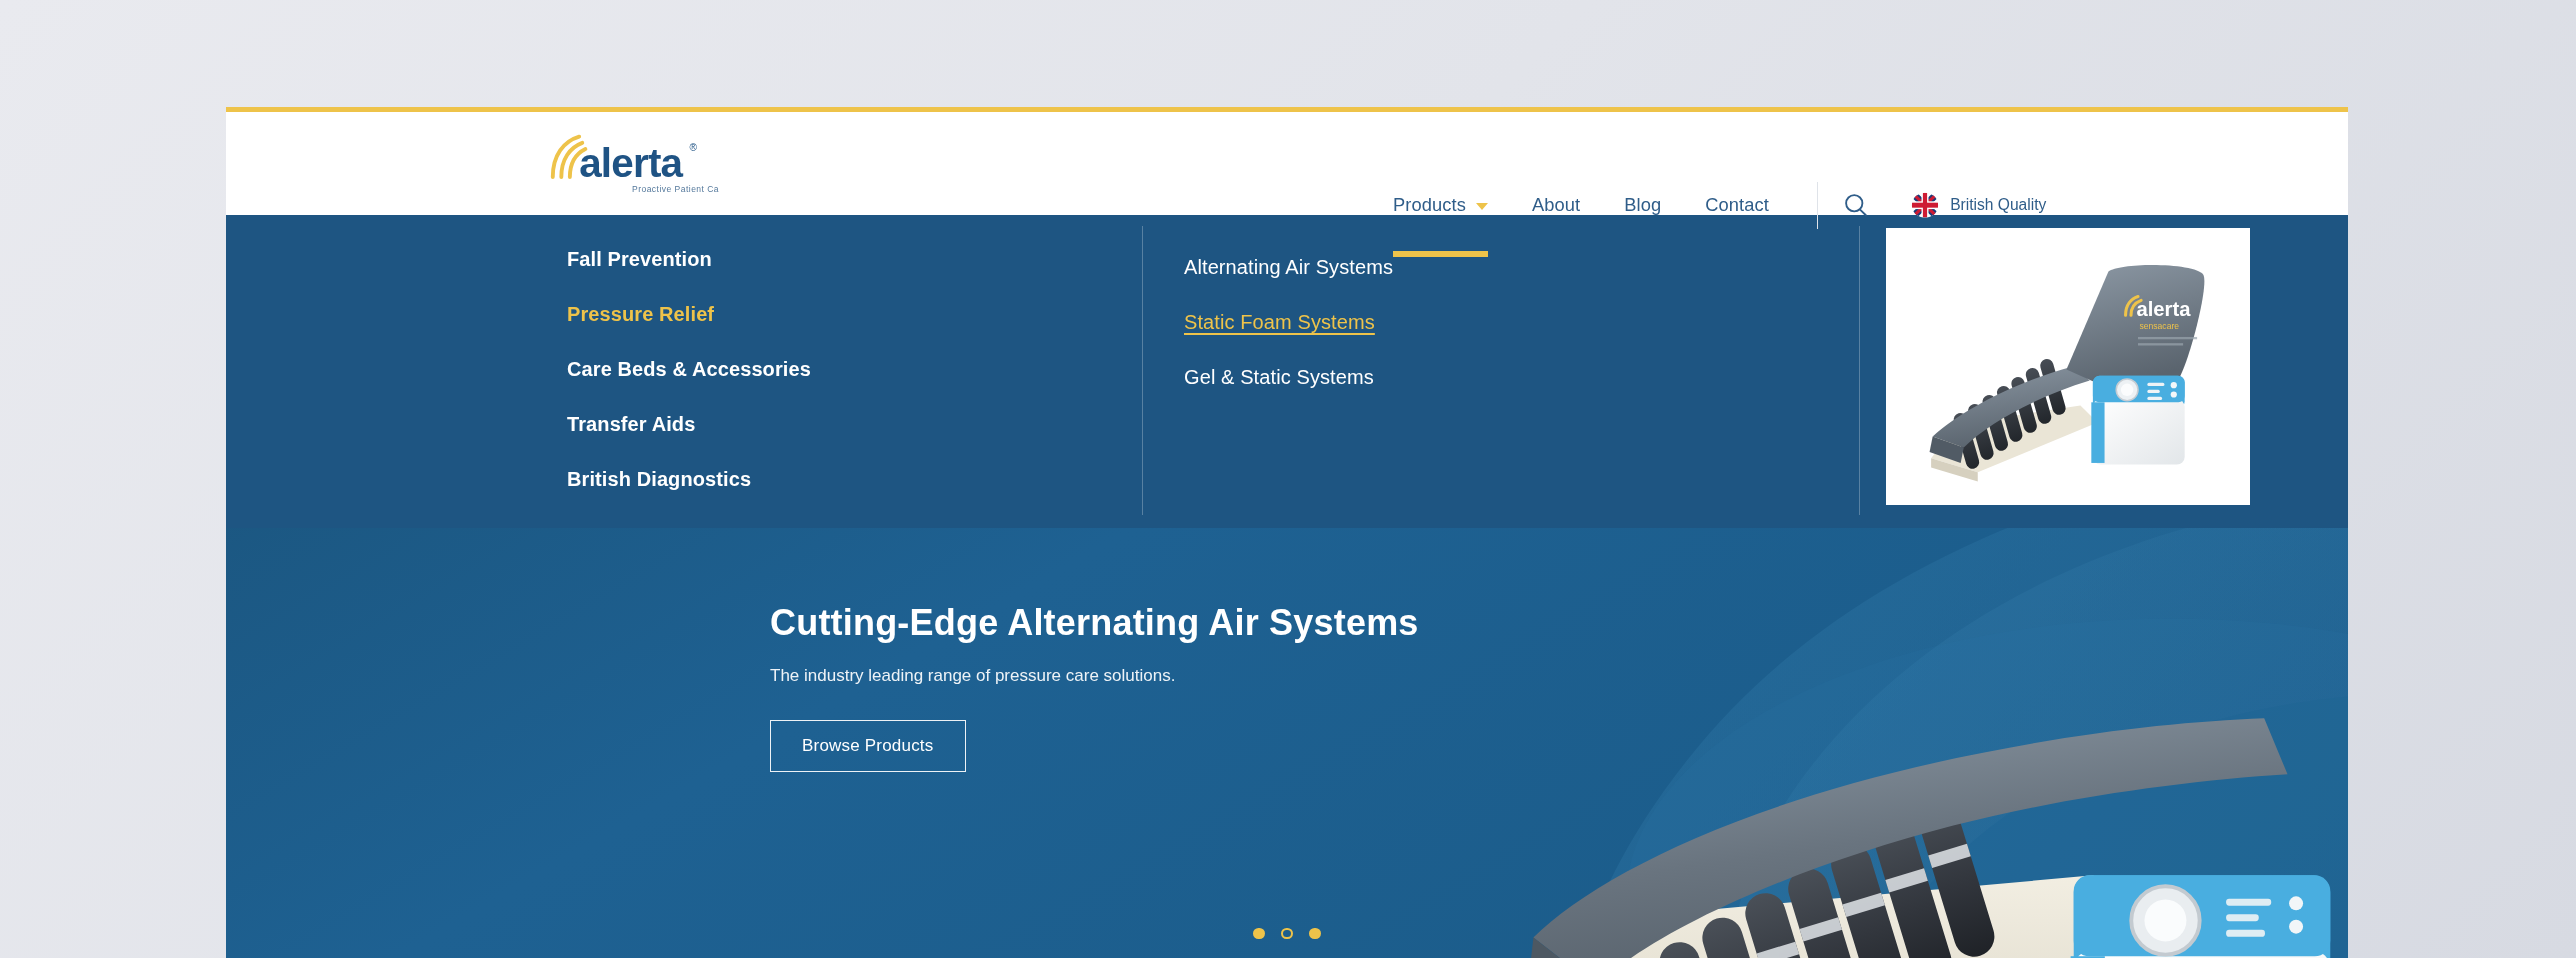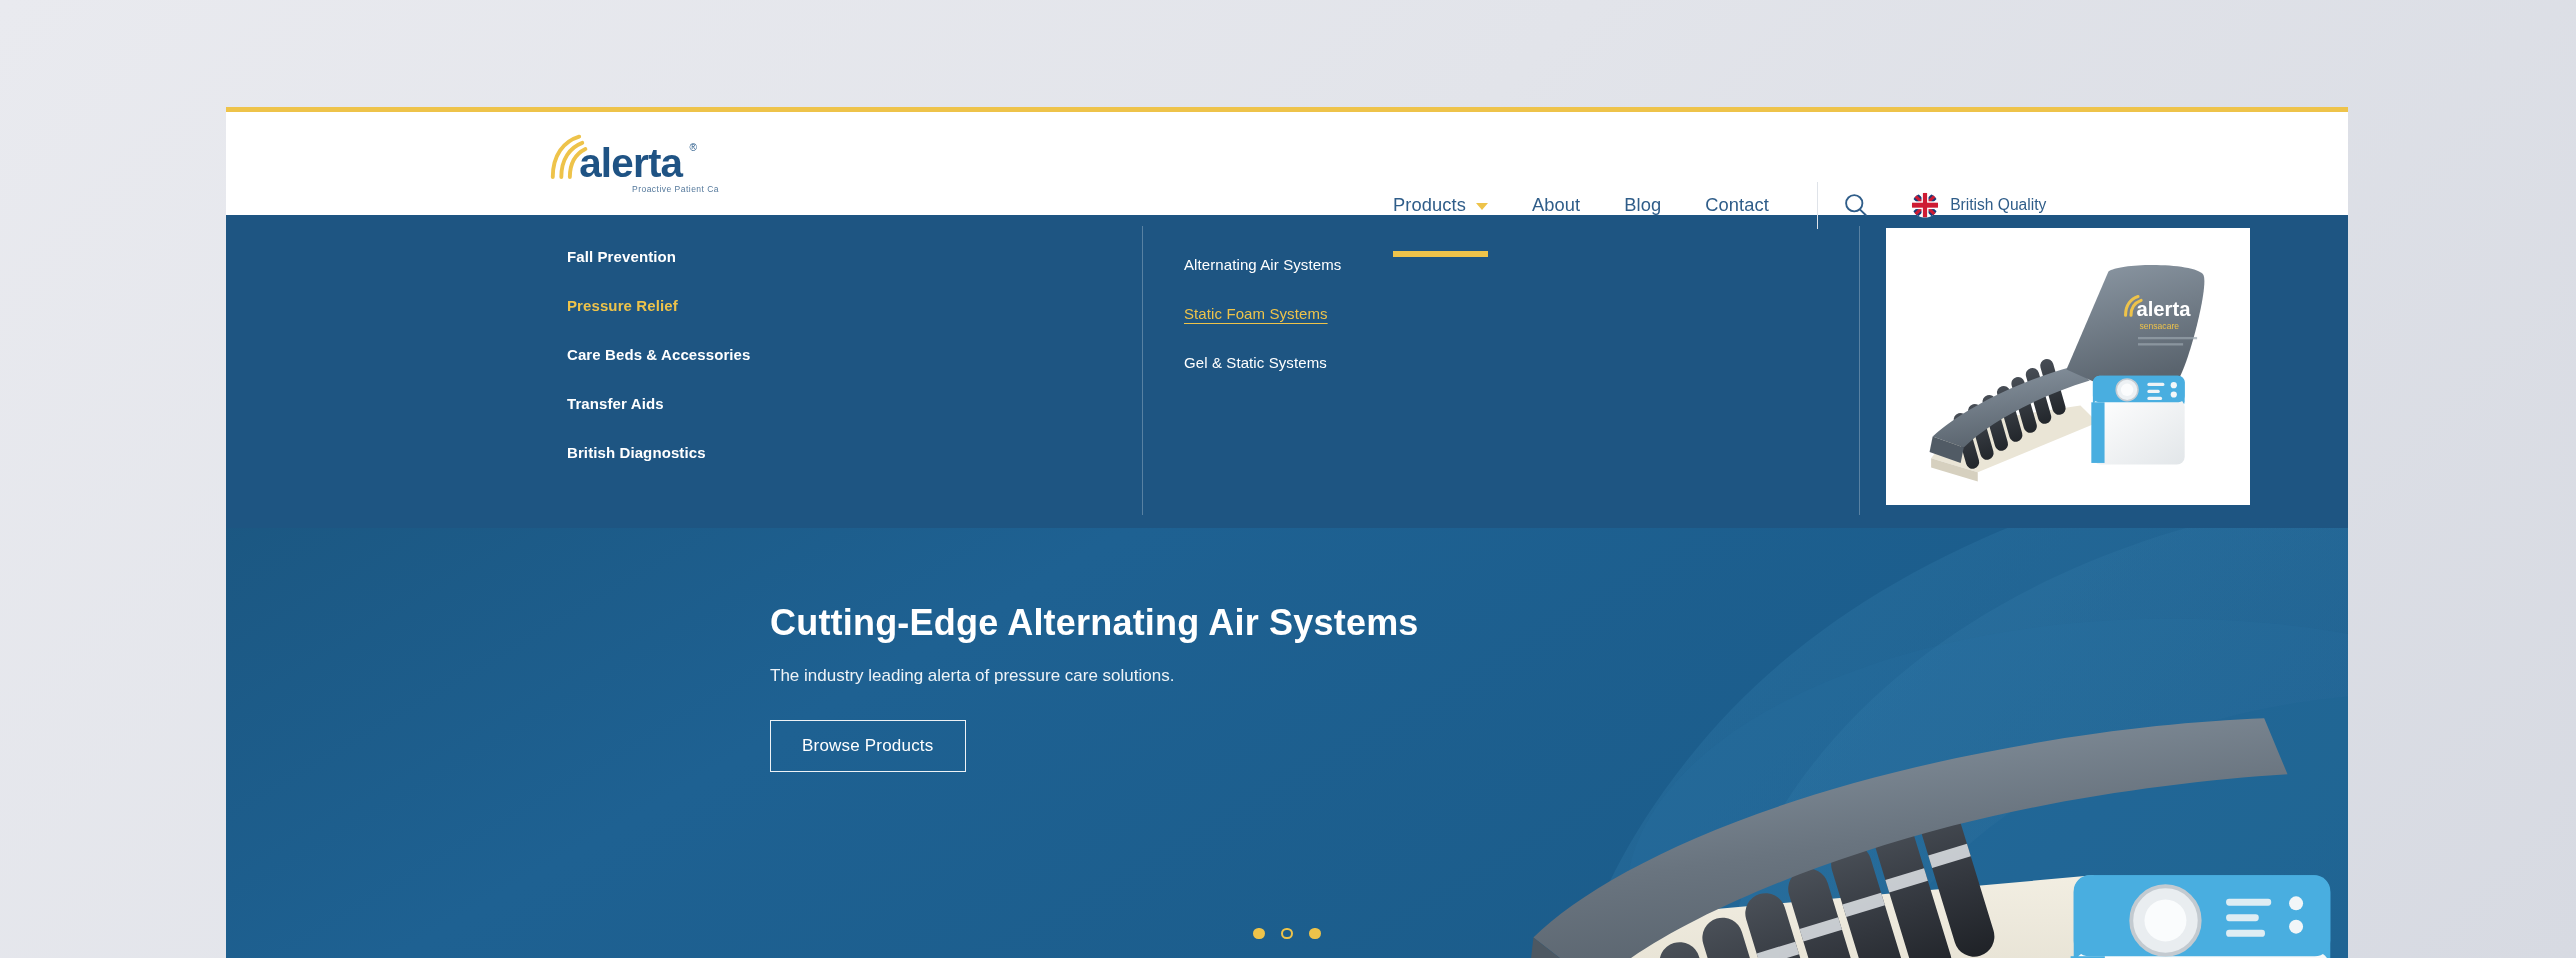--- a/index.html
+++ b/index.html
@@ -160,21 +160,21 @@
     top: 12.4px;
     width: 0.8px;
     height: 289px;
     background: rgba(255,255,255,0.26);
   }
   .mega-divider.one { left: 916px; }
   .mega-divider.two { left: 1633px; }
 
   .mega-link {
     display: block;
-    font-size: 15px;
+    font-size: 20px;
     color: #ffffff;
     padding: 0;
     margin-bottom: 32px;
     cursor: pointer;
     white-space: nowrap;
     letter-spacing: 0.1px;
   }
   .mega-col-primary .mega-link { font-weight: bold; }
   .mega-link.is-current { color: #eec34a; }
   .mega-link.is-hovered {
@@ -364,21 +364,21 @@
       </defs>
       <rect width="2728" height="956" fill="url(#heroGrad)"></rect>
       <path d="M2728 0 L2728 300 C2380 330, 2060 470, 1880 700 C1800 800, 1760 890, 1740 956 L2728 956 Z" fill="url(#swoosh1)"></path>
       <path d="M2728 120 L2728 360 C2430 400, 2180 520, 2030 720 C1970 800, 1940 890, 1930 956 L2728 956 Z" fill="url(#swoosh2)"></path>
       <path d="M2728 620 C2520 640, 2330 720, 2220 830 C2170 880, 2140 925, 2128 956 L2728 956 Z" fill="#1b6191" opacity="0.45"></path>
       <ellipse cx="2500" cy="880" rx="700" ry="360" fill="#2a79aa" opacity="0.16"></ellipse>
     </svg>
 
     <div class="hero-copy">
       <h1 class="hero-title">Cutting-Edge Alternating Air Systems</h1>
-      <p class="hero-subtitle">The industry leading alerta of pressure care solutions.</p>
+      <p class="hero-subtitle">The industry leading range of pressure care solutions.</p>
       <button class="hero-cta">Browse Products</button>
     </div>
 
     <div class="hero-product">
       <svg viewBox="0 0 1180 620" xmlns="http://www.w3.org/2000/svg">
         <defs>
           <linearGradient id="coverGrad" x1="0" y1="0" x2="0.4" y2="1">
             <stop offset="0%" stop-color="#8d9aa6"></stop>
             <stop offset="55%" stop-color="#69747f"></stop>
             <stop offset="100%" stop-color="#555f69"></stop>

